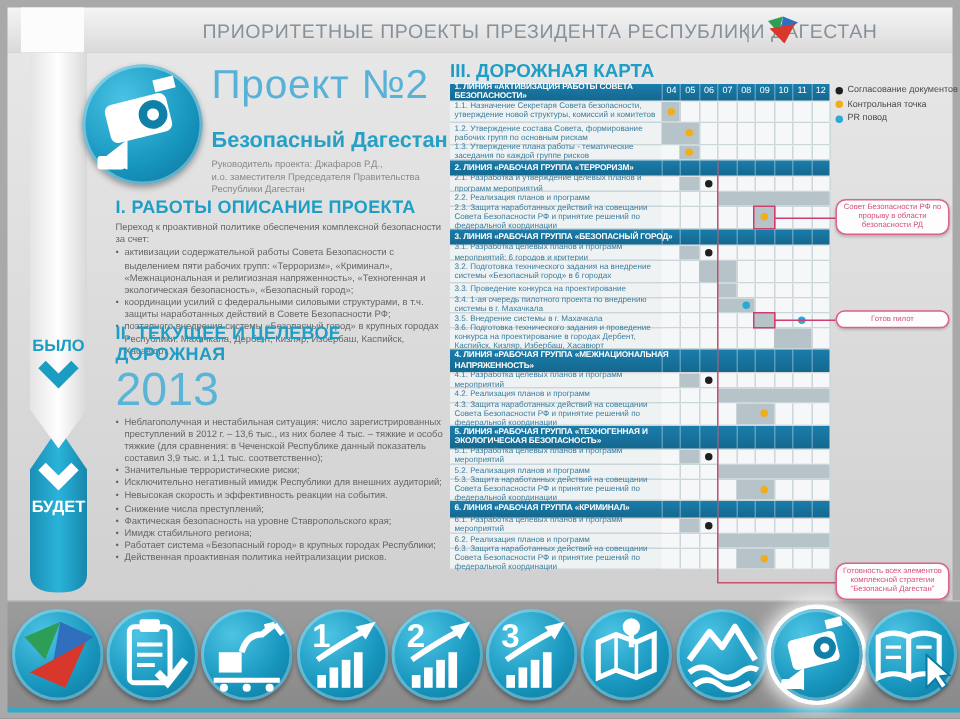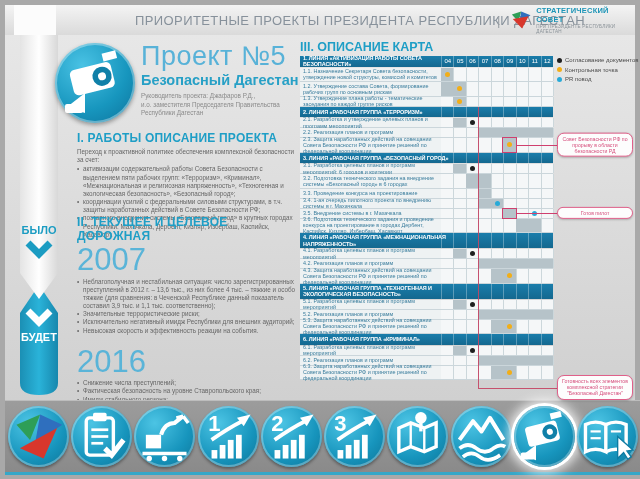--- a/index.html
+++ b/index.html
@@ -19,21 +19,21 @@
   
   .main{position:absolute;left:5px;top:35px;width:630px;height:365px;
       background:linear-gradient(180deg,#e7e7e7,#d0d0d0);}
   .ribbon{position:absolute;left:12px;top:0;width:44px;height:363px;}
   .badge{position:absolute;left:50px;top:8px;width:80px;height:80px;border-radius:50%;
       background:radial-gradient(circle at 34% 28%,#49c2e4,#1796be 58%,#0c719a);
       box-shadow:0 2px 4px rgba(0,0,0,.35), inset 0 0 0 2px rgba(255,255,255,.35);}
   .badge svg{width:100%;height:100%;}
   .project-info{position:absolute;left:136px;top:6px;width:158px;}
   .project-title{font-size:27px;color:#58b2d8;letter-spacing:.5px;}
-  .project-subtitle{font-size:14.5px;font-weight:bold;color:#27a0c6;margin-top:0;}
+  .project-subtitle{font-size:14.5px;font-weight:bold;color:#27a0c6;margin-top:14px;}
   .project-lead{font-size:6.3px;color:#8a8a8a;margin-top:4px;line-height:1.35;}
   .sec-h{font-size:12px;font-weight:bold;color:#1e9ec6;letter-spacing:.2px;}
   .section-desc{position:absolute;left:72px;top:96px;width:220px;}
   .body-txt{font-size:6.3px;color:#666;line-height:1.3;margin-top:3px;}
   .bullets{margin-top:1px;}
   .bullet{font-size:6.3px;color:#666;line-height:1.3;padding-left:6px;position:relative;}
   .bullet::before{content:"•";position:absolute;left:0;color:#666;}
   .section-state{position:absolute;left:72px;top:180px;width:220px;}
   .year{font-size:31px;color:#5ab4d8;line-height:1.05;margin-top:1px;}
   .year2{margin-top:11px;}
@@ -87,24 +87,20 @@
   <div class="top-header">
     <div class="header-white-strip"></div>
     <div class="header-title">ПРИОРИТЕТНЫЕ ПРОЕКТЫ ПРЕЗИДЕНТА РЕСПУБЛИКИ ДАГЕСТАН</div>
     <div class="header-sep">|</div>
     <div class="header-logo">
       <svg viewBox="0 0 24 20">
         <polygon points="2,4 12,1 9,12" fill="#2e9e57"></polygon>
         <polygon points="12,1 22,5 10,14" fill="#2f6fbe"></polygon>
         <polygon points="3,9 20,6 13,19" fill="#d8372c"></polygon>
       </svg>
-      <div>
-        <div class="logo-l1">СТРАТЕГИЧЕСКИЙ СОВЕТ</div>
-        <div class="logo-l2">ПРИ ПРЕЗИДЕНТЕ РЕСПУБЛИКИ ДАГЕСТАН</div>
-      </div>
     </div>
   </div>
 
   <div class="main">
 
     <svg class="ribbon" viewBox="0 0 44 363">
       <defs>
         <linearGradient id="tg" x1="0" y1="0" x2="1" y2="0">
           <stop offset="0" stop-color="#1b8fb4"></stop>
             <stop offset="0.5" stop-color="#2ab3d9"></stop>
@@ -131,58 +127,57 @@
           <circle cx="23.5" cy="17.5" r="4.8" fill="#1080a8"></circle>
           <circle cx="23.5" cy="17.5" r="2" fill="#ffffff"></circle>
           <rect x="26" y="6.5" width="7" height="4" fill="#ffffff"></rect>
         </g>
         <polygon points="6,32 15,25 15,35" fill="#ffffff"></polygon>
         <rect x="5" y="30.5" width="9" height="4.5" rx="1" fill="#ffffff"></rect>
       </svg>
     </div>
 
     <div class="project-info">
-      <div class="project-title">Проект №5</div>
+      <div class="project-title">Проект №2</div>
       <div class="project-subtitle">Безопасный Дагестан</div>
       <div class="project-lead">
         <div>Руководитель проекта: Джафаров Р.Д.,</div>
         <div>и.о. заместителя Председателя Правительства Республики Дагестан</div>
       </div>
     </div>
 
     <div class="section-desc">
       <div class="sec-h">I. РАБОТЫ ОПИСАНИЕ ПРОЕКТА</div>
       <div class="body-txt">Переход к проактивной политике обеспечения комплексной безопасности за счет:</div>
       <div class="bullets" id="desc-bullets">
           <div class="bullet">активизации содержательной работы Совета Безопасности с выделением пяти рабочих групп: «Терроризм», «Криминал», «Межнациональная и религиозная напряженность», «Техногенная и экологическая безопасность», «Безопасный город»;</div>
           <div class="bullet">координации усилий с федеральными силовыми структурами, в т.ч. защиты наработанных действий в Совете Безопасности РФ;</div>
           <div class="bullet">поэтапного внедрения системы «Безопасный город» в крупных городах Республики: Махачкала, Дербент, Кизляр, Избербаш, Каспийск, Хасавюрт.</div>
         </div>
     </div>
 
     <div class="section-state">
       <div class="sec-h">II. ТЕКУЩЕЕ И ЦЕЛЕВОЕ ДОРОЖНАЯ</div>
-      <div class="year">2007</div>
+      <div class="year">2013</div>
       <div class="bullets" id="was-bullets">
           <div class="bullet">Неблагополучная и нестабильная ситуация: число зарегистрированных преступлений в 2012 г. – 13,6 тыс., из них более 4 тыс. – тяжкие и особо тяжкие (для сравнения: в Чеченской Республике данный показатель составил 3,9 тыс. и 1,1 тыс. соответственно);</div>
           <div class="bullet">Значительные террористические риски;</div>
           <div class="bullet">Исключительно негативный имидж Республики для внешних аудиторий;</div>
           <div class="bullet">Невысокая скорость и эффективность реакции на события.</div>
         </div>
-      <div class="year year2">2016</div>
       <div class="bullets" id="will-bullets">
           <div class="bullet">Снижение числа преступлений;</div>
           <div class="bullet">Фактическая безопасность на уровне Ставропольского края;</div>
           <div class="bullet">Имидж стабильного региона;</div>
           <div class="bullet">Работает система «Безопасный город» в крупных городах Республики;</div>
           <div class="bullet">Действенная проактивная политика нейтрализации рисков.</div>
         </div>
     </div>
 
-    <div class="rm-h">III. ОПИСАНИЕ КАРТА</div>
+    <div class="rm-h">III. ДОРОЖНАЯ КАРТА</div>
     <div class="gantt" id="gantt">
       <div class="legend" id="legend">
           <div class="lg-item">
             <div class="lg-dot dot-black"></div>
             <div class="lg-label">Согласование документов</div>
           </div>
           <div class="lg-item">
             <div class="lg-dot dot-yellow"></div>
             <div class="lg-label">Контрольная точка</div>
           </div>

